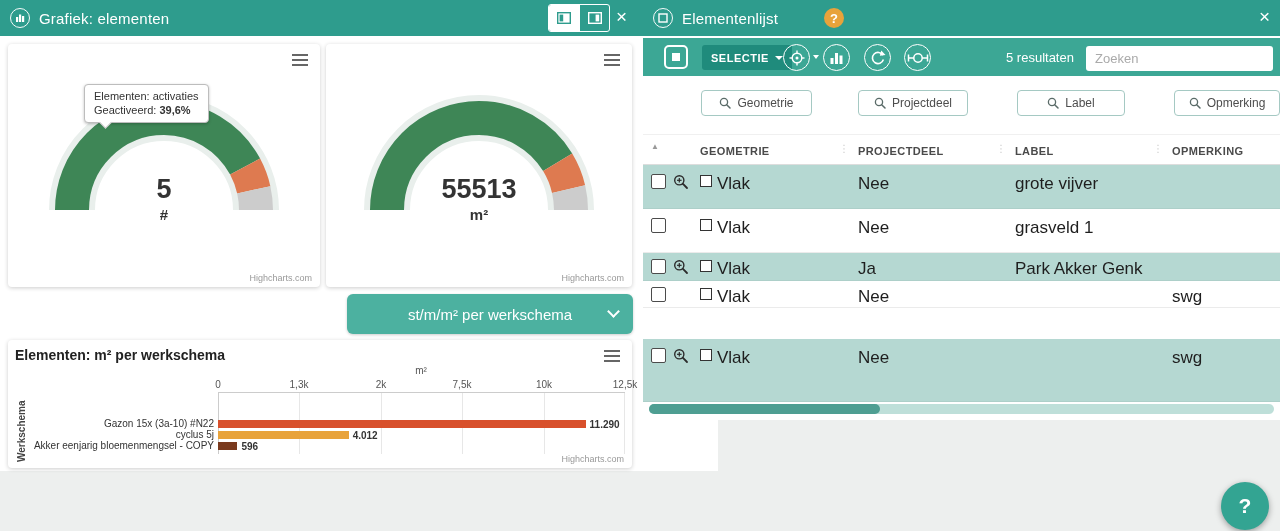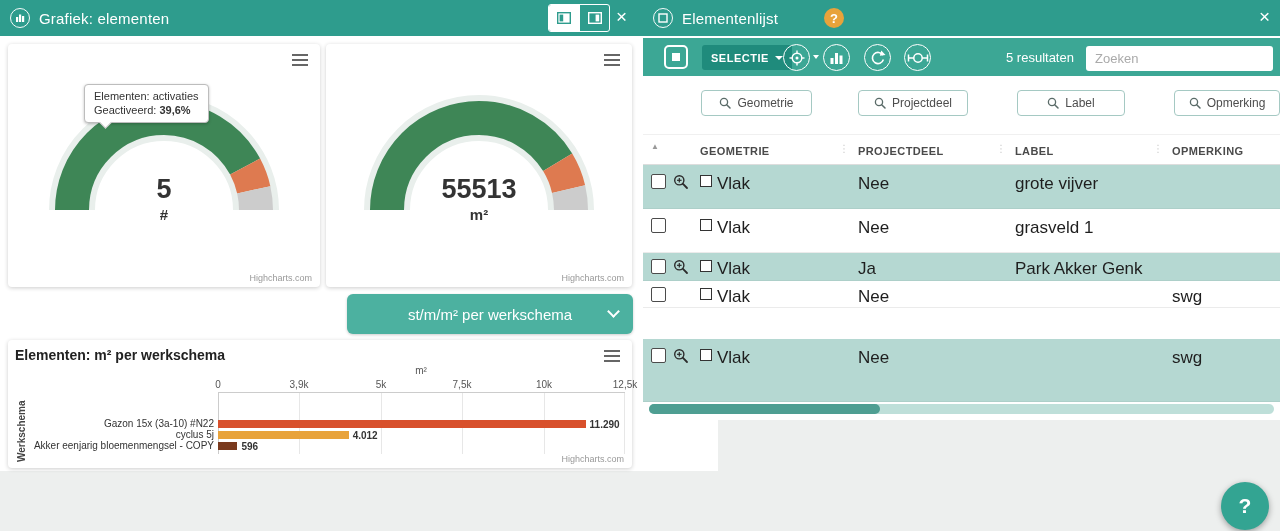--- a/index.html
+++ b/index.html
@@ -136,22 +136,22 @@
   <div id="schema-dropdown">
     <span>st/m/m² per werkschema</span>
     <span class="chev"></span>
   </div>
 
   <div class="card" id="bar-card">
     <div class="bar-title">Elementen: m² per werkschema</div>
     <div class="hamburger"></div>
     <div class="xaxis-title">m²</div>
     <div class="tick" style="left:210px">0</div>
-    <div class="tick" style="left:291px">3,9k</div>
-    <div class="tick" style="left:373px">5k</div>
+    <div class="tick" style="left:291px">1,3k</div>
+    <div class="tick" style="left:373px">2k</div>
     <div class="tick" style="left:454px">7,5k</div>
     <div class="tick" style="left:536px">10k</div>
     <div class="tick" style="left:617px">12,5k</div>
     <div class="ylab">Werkschema</div>
     <div id="bar-plot">
       <span class="gridline first" style="left:0"></span>
       <span class="gridline" style="left:20%"></span>
       <span class="gridline" style="left:40%"></span>
       <span class="gridline" style="left:60%"></span>
       <span class="gridline" style="left:80%"></span>

